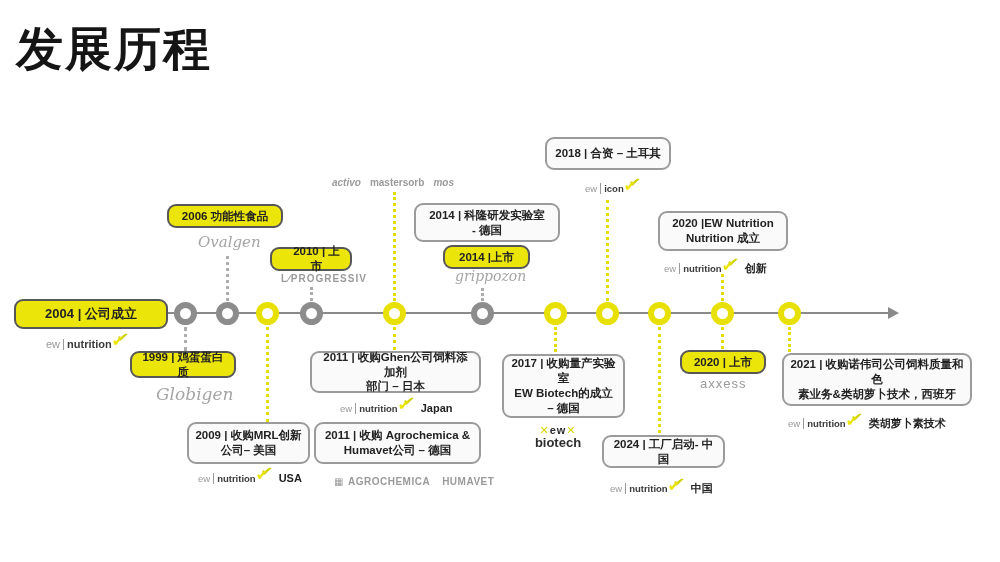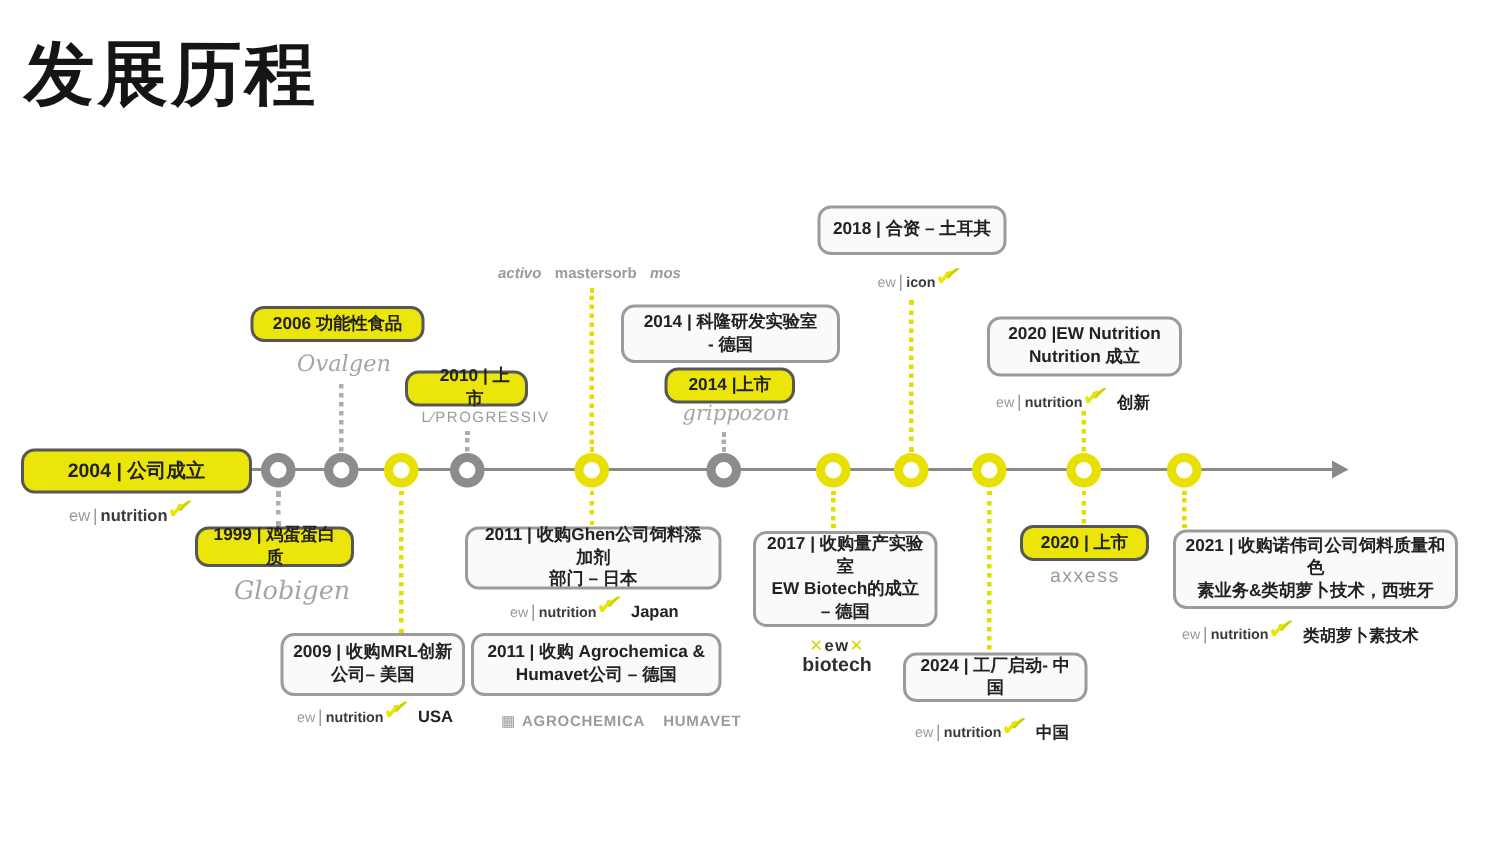--- a/index.html
+++ b/index.html
@@ -30,21 +30,21 @@
   .ewlogo .nm{font-weight:700;color:#3a3a3a;margin-left:3px;}
   .ewlogo .sep{width:1px;height:11px;background:#9a9a9a;margin-left:3px;}
   .check{position:relative;width:15px;height:10px;display:inline-block;}
   .check i{position:absolute;font-style:normal;font-weight:700;line-height:1;}
   .check .c2{color:#cdd100;font-size:14px;left:5px;top:-9px;transform:rotate(8deg);}
   .check .c1{color:#e9e400;font-size:15px;left:0;top:-6px;}
   .cap{margin-left:8px;color:#222;font-weight:700;font-size:11px;}
   
   .script{position:absolute;font-family:"DejaVu Serif","Liberation Serif",serif;font-style:italic;
           color:#a5a5a5;z-index:4;white-space:nowrap;}
-  .brand{position:absolute;color:#9a9a9a;font-weight:400;z-index:4;white-space:nowrap;}
+  .brand{position:absolute;color:#9a9a9a;font-weight:700;z-index:4;white-space:nowrap;}
   .logorow{position:absolute;display:flex;gap:9px;align-items:center;color:#9a9a9a;
            font-weight:700;font-size:10px;z-index:4;white-space:nowrap;}
   .logorow .it{font-style:italic;}
   .bio{position:absolute;text-align:center;color:#2e2e2e;z-index:4;}
   .bio .l1{font-size:11px;font-weight:700;letter-spacing:1px;}
   .bio .l1 .x{color:#d8d400;font-weight:900;}
   .bio .l2{font-size:13px;font-weight:800;margin-top:-2px;}
   .agrow{position:absolute;display:flex;gap:12px;align-items:center;color:#9a9a9a;
          font-weight:700;font-size:10px;letter-spacing:.5px;z-index:4;white-space:nowrap;}
   .agrow .ic{color:#9a9a9a;font-size:10px;margin-right:-8px;}

